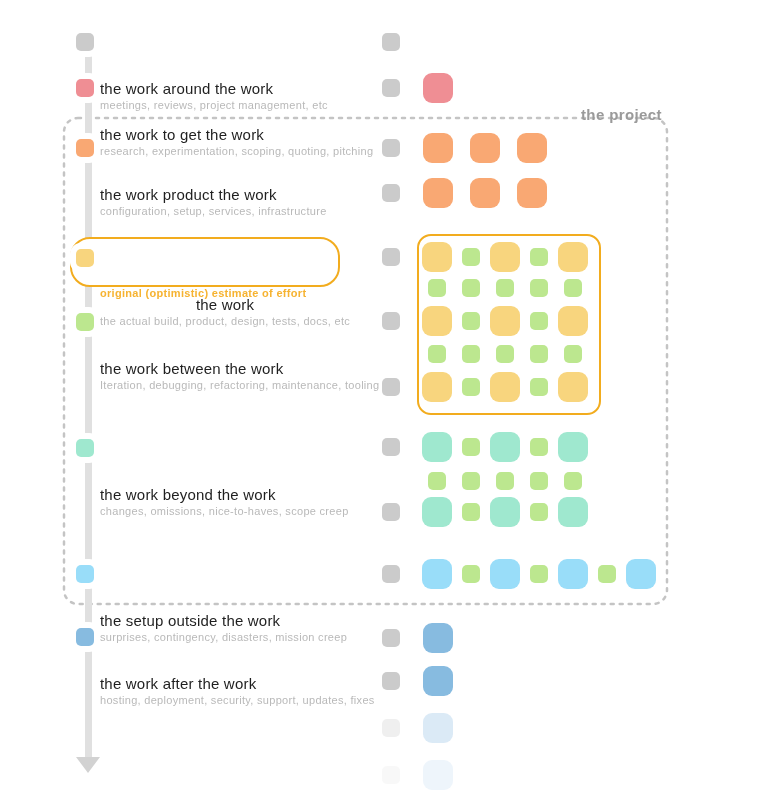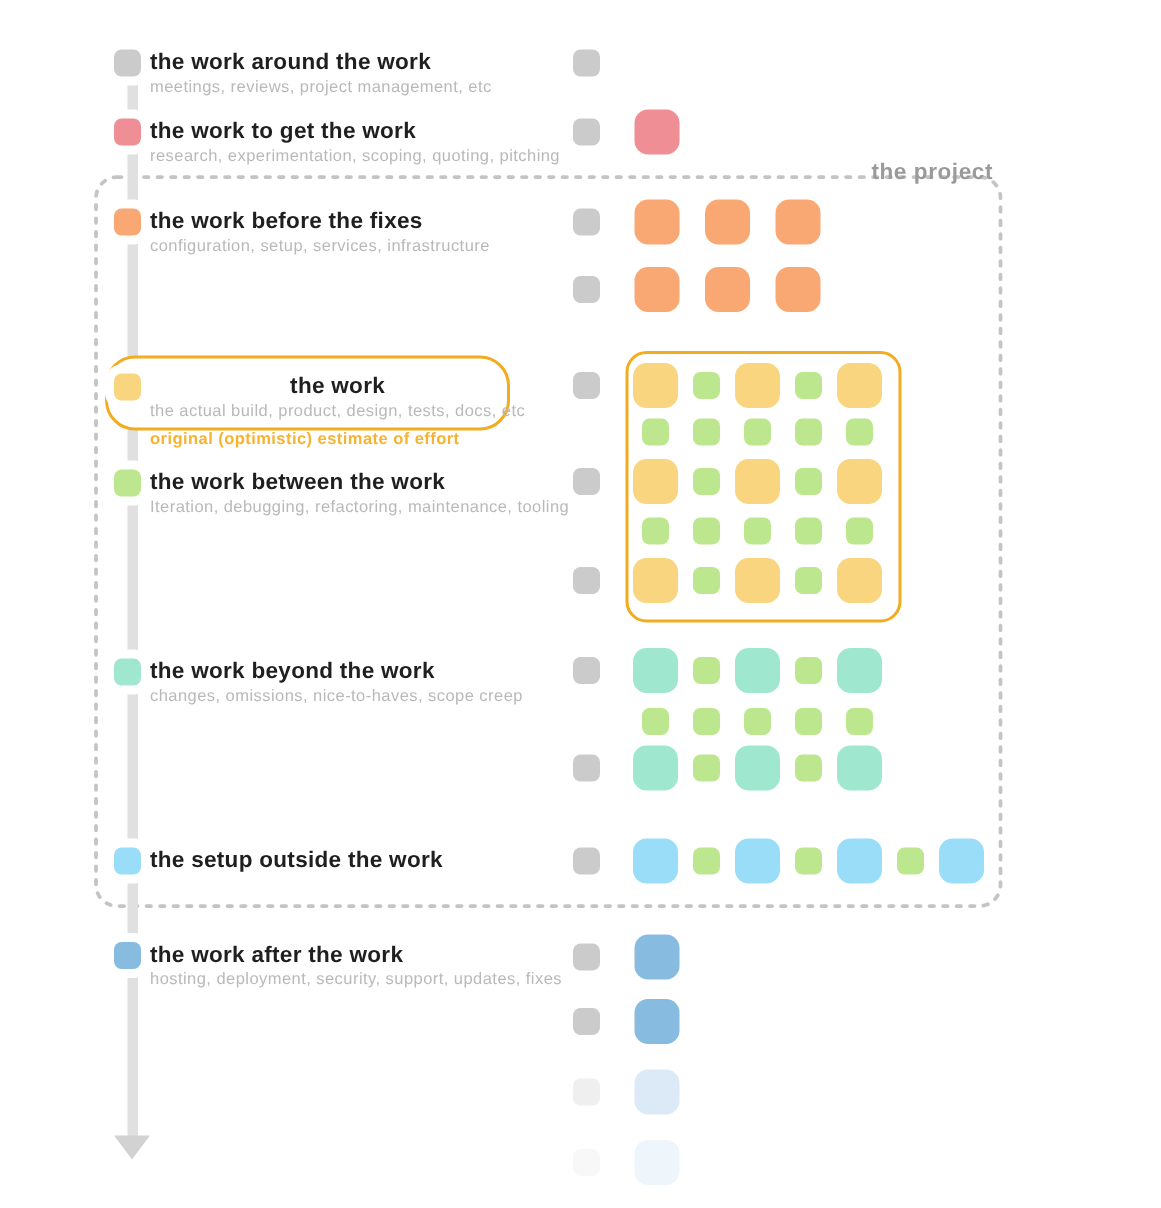--- a/index.html
+++ b/index.html
@@ -37,22 +37,22 @@
     letter-spacing:.3px;color:var(--a-estimate_text,#f6b331);z-index:3;
   }
   
   .label-row{position:absolute;left:76px;display:flex;align-items:flex-start;z-index:3;}
   .row-icon{
     flex:0 0 auto;width:18px;height:18px;border-radius:5px;margin-top:1px;
     box-shadow:0 0 0 6px #fff;
   }
   .row-text{margin-left:6px;}
   .row-title{
-    font-size:15px;font-weight:700;line-height:19px;letter-spacing:.2px;
-    color:var(--a-title_text,#1f1f1f);white-space:nowrap;
+    font-size:15px;font-weight:400;line-height:19px;letter-spacing:.2px;
+    color:var(--a-title_text,#1f1f1f);white-space:nowrap;margin-top:47px;
   }
   .row-sub{
     font-size:11px;font-weight:400;line-height:13px;letter-spacing:.3px;margin-top:1px;
     color:var(--a-subtitle_text,#b9b9b9);white-space:nowrap;
   }
   
   .sq{position:absolute;z-index:2;}
   .sq.sm{width:18px;height:18px;border-radius:5px;}
   .sq.big{width:30px;height:30px;border-radius:9px;}
 </style>
@@ -84,21 +84,21 @@
       <div class="label-row" style="top: 78px;">
         <span class="row-icon" style="background: rgb(239, 142, 148);"></span>
         <div class="row-text">
           <div class="row-title">the work to get the work</div>
           <div class="row-sub">research, experimentation, scoping, quoting, pitching</div>
         </div>
       </div>
       <div class="label-row" style="top: 138px;">
         <span class="row-icon" style="background: rgb(249, 168, 115);"></span>
         <div class="row-text">
-          <div class="row-title">the work before the fixes</div>
+          <div class="row-title">the work product the work</div>
           <div class="row-sub">configuration, setup, services, infrastructure</div>
         </div>
       </div>
       <div class="label-row" style="top: 248px; text-align: center;">
         <span class="row-icon" style="background: rgb(248, 213, 126);"></span>
         <div class="row-text">
           <div class="row-title">the work</div>
           <div class="row-sub">the actual build, product, design, tests, docs, etc</div>
         </div>
       </div>
@@ -113,20 +113,21 @@
         <span class="row-icon" style="background: rgb(159, 232, 207);"></span>
         <div class="row-text">
           <div class="row-title">the work beyond the work</div>
           <div class="row-sub">changes, omissions, nice-to-haves, scope creep</div>
         </div>
       </div>
       <div class="label-row" style="top: 564px;">
         <span class="row-icon" style="background: rgb(153, 221, 249);"></span>
         <div class="row-text">
           <div class="row-title">the setup outside the work</div>
+          <div class="row-sub">surprises, contingency, disasters, mission creep</div>
         </div>
       </div>
       <div class="label-row" style="top: 627px;">
         <span class="row-icon" style="background: rgb(135, 187, 224);"></span>
         <div class="row-text">
           <div class="row-title">the work after the work</div>
           <div class="row-sub">hosting, deployment, security, support, updates, fixes</div>
         </div>
       </div>
     </div>

